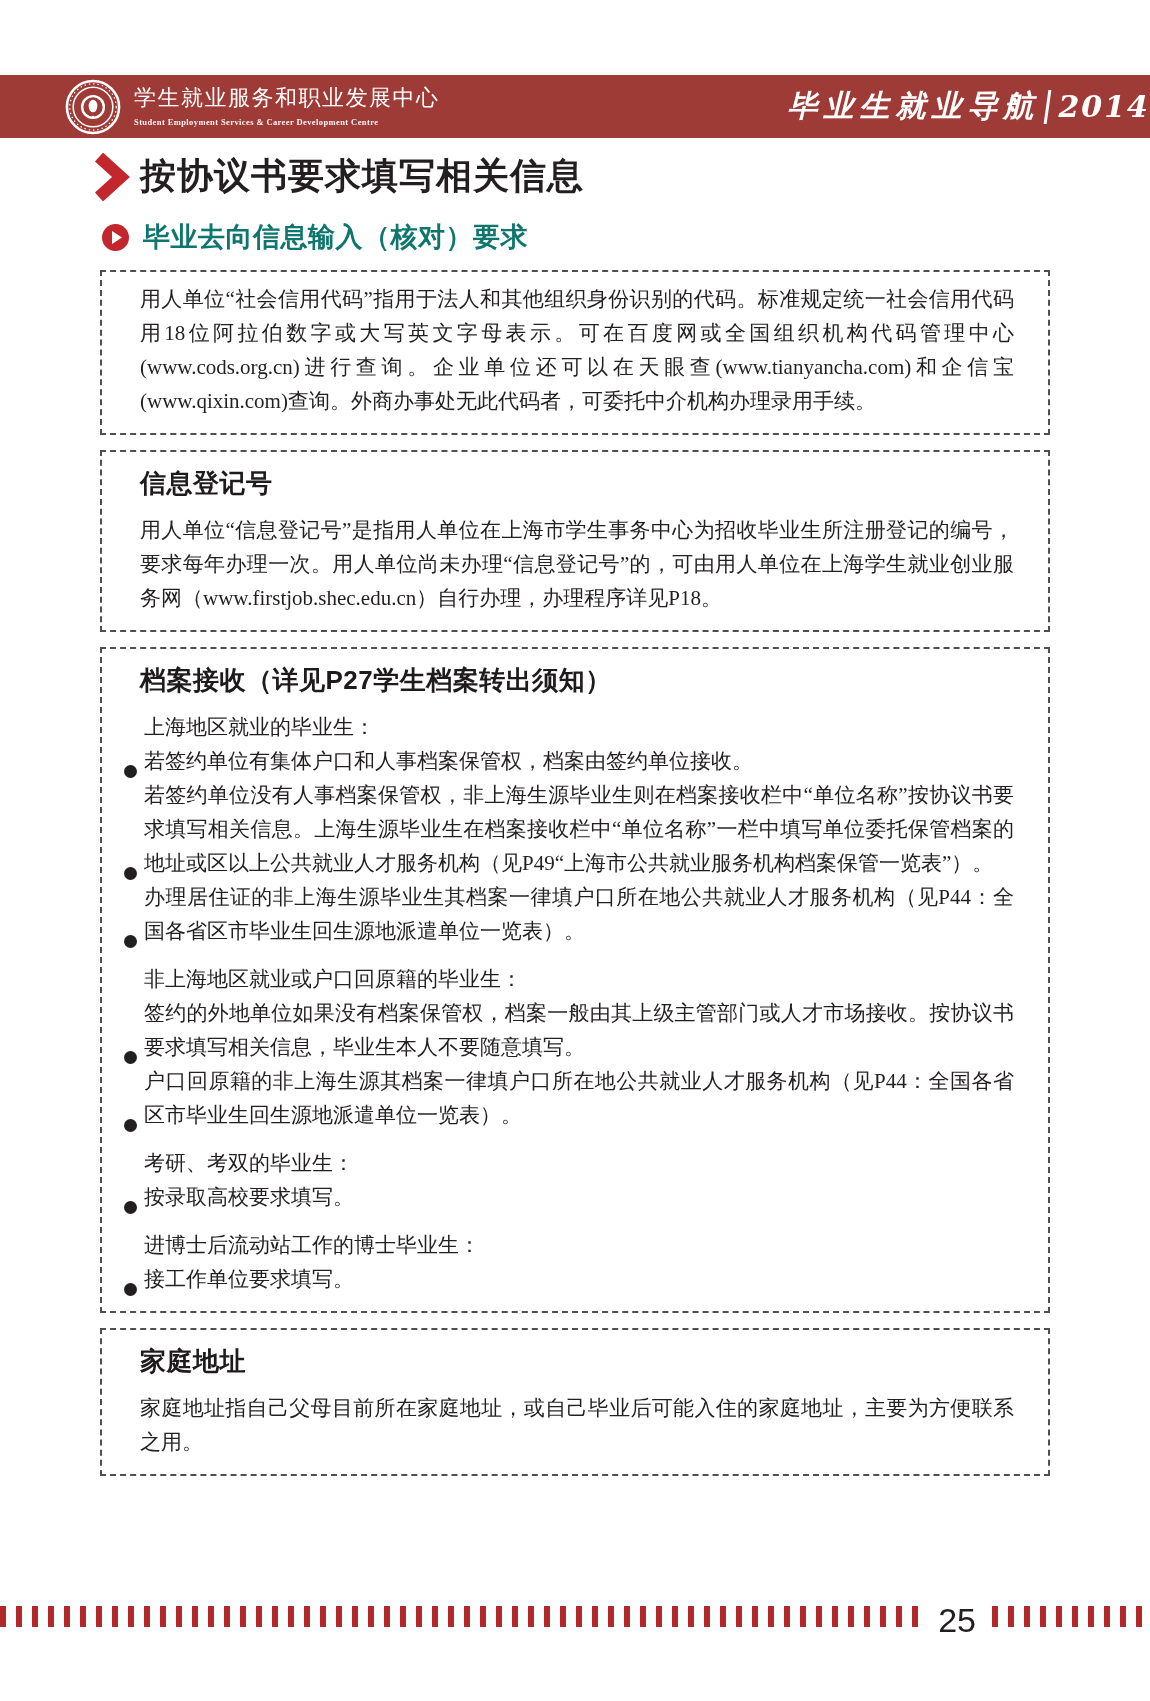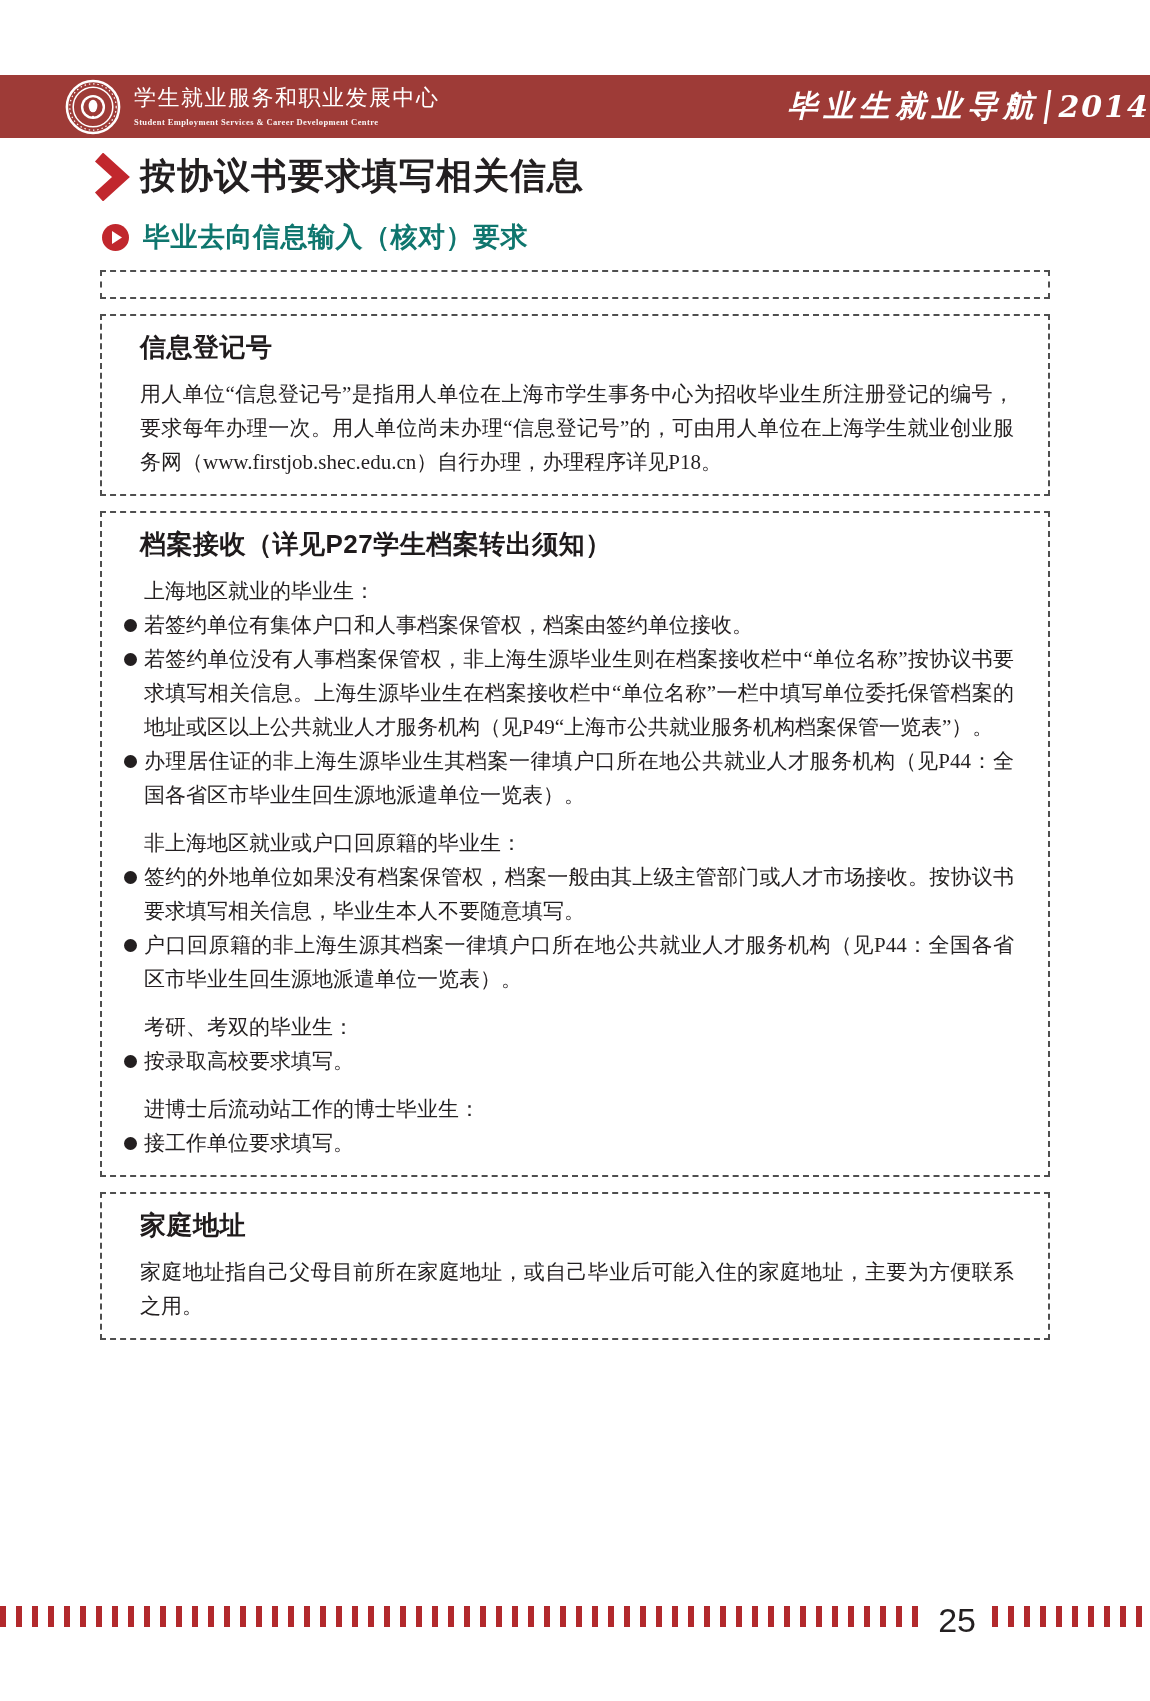--- a/index.html
+++ b/index.html
@@ -56,21 +56,21 @@
     font-size:26px;color:#1f1b1c;margin:4px 0 12px 18px;letter-spacing:.5px;
   }
   .box-paragraph{
     font-size:21px;line-height:34px;text-align:justify;
     margin:0 0 0 18px;
   }
   .group-label{
     font-size:21px;line-height:34px;margin:14px 0 0 22px;
   }
   .group-label.first{margin-top:4px;}
-  .bullet-item{display:flex;align-items:flex-start;}
+  .bullet-item{display:flex;align-items:flex-end;}
   .bullet-dot{
     flex:0 0 13px;width:13px;height:13px;border-radius:50%;
     background:#231f20;margin:11px 7px 0 2px;
   }
   .bullet-text{
     flex:1 1 auto;font-size:21px;line-height:34px;text-align:justify;
   }
 
   
   .footer{
@@ -123,20 +123,21 @@
 
   <div class="subtitle-row">
     <svg width="27" height="27" viewBox="0 0 27 27">
       <circle cx="13.5" cy="13.5" r="13.5" fill="#c1272d"></circle>
       <polygon points="10,7 20,13.5 10,20" fill="#ffffff"></polygon>
     </svg>
     <span class="subtitle">毕业去向信息输入（核对）要求</span>
   </div>
 
   <div class="box">
+    <p class="box-paragraph">用人单位“社会信用代码”指用于法人和其他组织身份识别的代码。标准规定统一社会信用代码用18位阿拉伯数字或大写英文字母表示。可在百度网或全国组织机构代码管理中心(www.cods.org.cn)进行查询。企业单位还可以在天眼查(www.tianyancha.com)和企信宝(www.qixin.com)查询。外商办事处无此代码者，可委托中介机构办理录用手续。</p>
   </div>
 
   <div class="box">
     <div class="box-heading">信息登记号</div>
     <p class="box-paragraph">用人单位“信息登记号”是指用人单位在上海市学生事务中心为招收毕业生所注册登记的编号，要求每年办理一次。用人单位尚未办理“信息登记号”的，可由用人单位在上海学生就业创业服务网（www.firstjob.shec.edu.cn）自行办理，办理程序详见P18。</p>
   </div>
 
   <div class="box">
     <div class="box-heading">档案接收（详见P27学生档案转出须知）</div>
 

